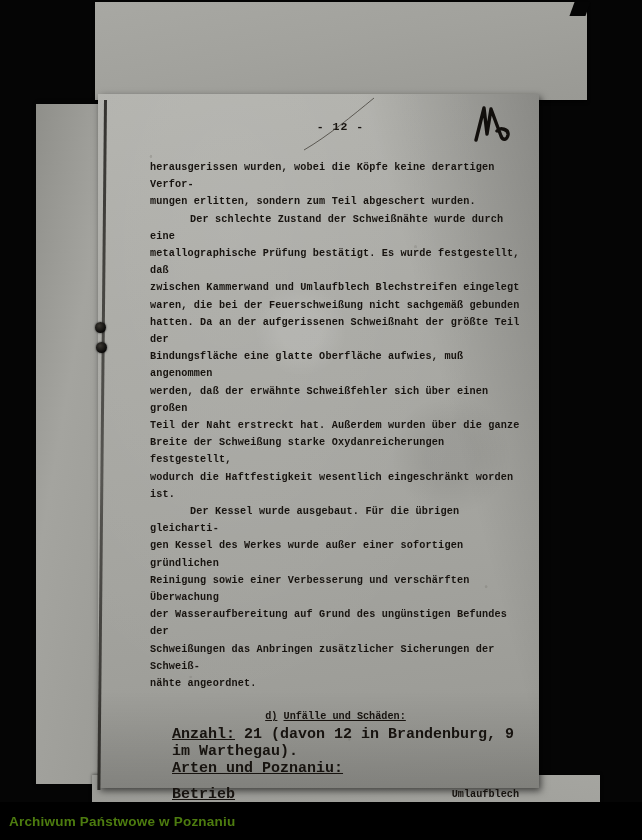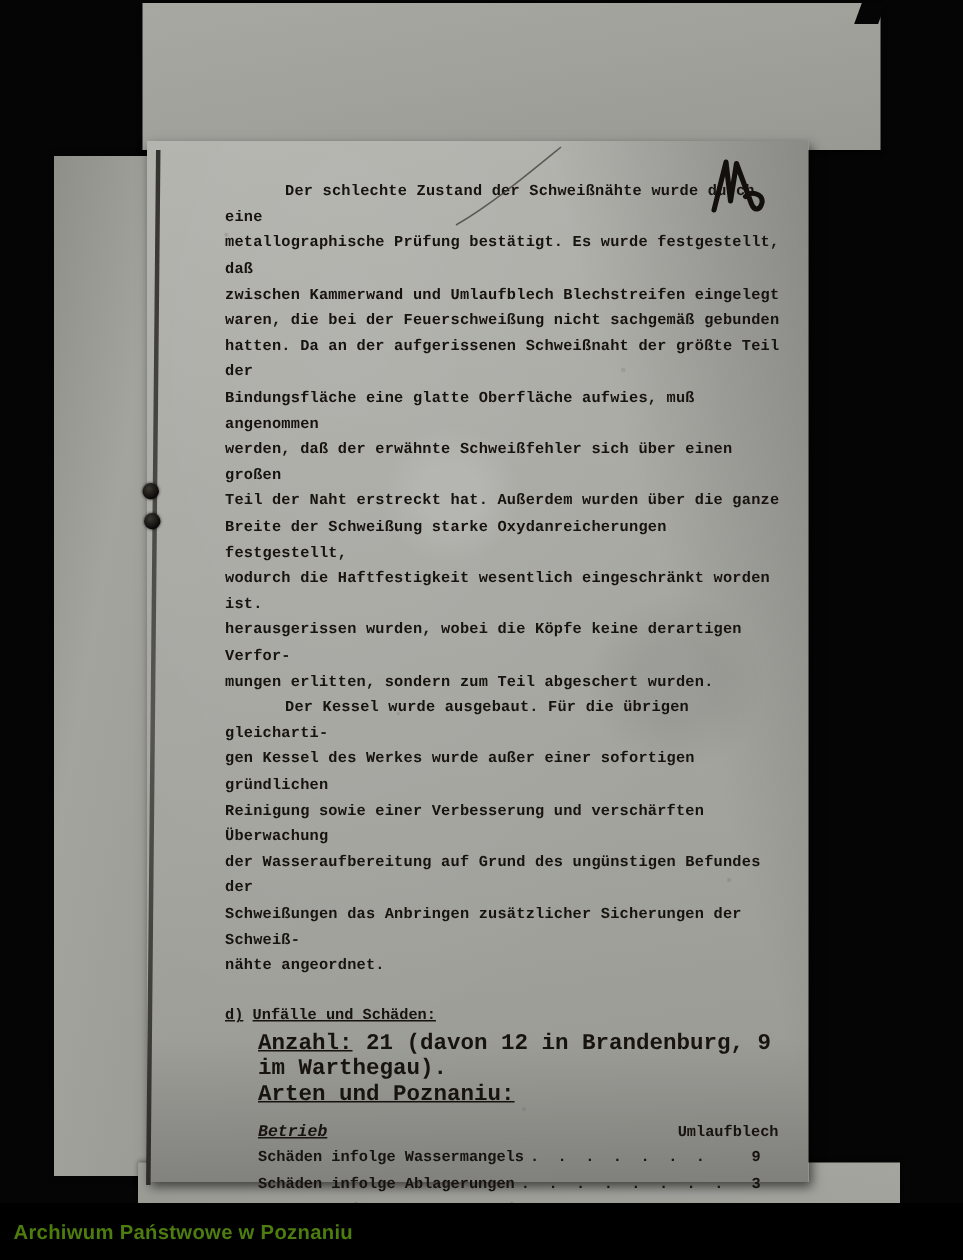--- a/index.html
+++ b/index.html
@@ -121,37 +121,37 @@
     white-space: pre-wrap;
   }
   .para + .para { margin-top: 0; }
   .indent { text-indent: 40px; }
 
   .sec-head {
     font-size: 10.2px;
     font-weight: bold;
     line-height: 17.2px;
     margin: 16px 0 0 0;
+    text-align: center;
   }
   .u { text-decoration: underline; }
 
   .subline {
     font-size: 15px;
     font-weight: bold;
     line-height: 17.2px;
     margin-left: 22px;
   }
 
   .group { margin: 9px 0 0 22px; }
   .group-head {
-    font-size: 11px;
+    font-size: 15px;
     font-weight: bold;
     line-height: 17.2px;
     text-decoration: underline;
-    font-style: italic;
   }
   .row {
     display: flex;
     align-items: baseline;
     font-size: 10.2px;
     font-weight: bold;
     line-height: 17.2px;
   }
   .row .lbl { white-space: pre; }
   .row .dots {
@@ -217,33 +217,34 @@
 
 <div id="scan">
 
   <div class="sheet" id="sheet-top-strip"></div>
   <div class="sheet" id="sheet-left-tab"></div>
   <div class="sheet" id="sheet-bottom-strip"></div>
 
   <div id="page">
     <div class="content">
 
-
+      <div class="pagenum">- 12 -</div>
+
+      <p class="para">herausgerissen wurden, wobei die Köpfe keine derartigen Verfor-
+mungen erlitten, sondern zum Teil abgeschert wurden.</p>
       <p class="para indent">Der schlechte Zustand der Schweißnähte wurde durch eine
 metallographische Prüfung bestätigt. Es wurde festgestellt, daß
 zwischen Kammerwand und Umlaufblech Blechstreifen eingelegt
 waren, die bei der Feuerschweißung nicht sachgemäß gebunden
 hatten. Da an der aufgerissenen Schweißnaht der größte Teil der
 Bindungsfläche eine glatte Oberfläche aufwies, muß angenommen
 werden, daß der erwähnte Schweißfehler sich über einen großen
 Teil der Naht erstreckt hat. Außerdem wurden über die ganze
 Breite der Schweißung starke Oxydanreicherungen festgestellt,
 wodurch die Haftfestigkeit wesentlich eingeschränkt worden ist.</p>
-      <p class="para">herausgerissen wurden, wobei die Köpfe keine derartigen Verfor-
-mungen erlitten, sondern zum Teil abgeschert wurden.</p>
       <p class="para indent">Der Kessel wurde ausgebaut. Für die übrigen gleicharti-
 gen Kessel des Werkes wurde außer einer sofortigen gründlichen
 Reinigung sowie einer Verbesserung und verschärften Überwachung
 der Wasseraufbereitung auf Grund des ungünstigen Befundes der
 Schweißungen das Anbringen zusätzlicher Sicherungen der Schweiß-
 nähte angeordnet.</p>
 
       <div class="sec-head">
         <span class="u">d)</span>
         <span class="u">Unfälle und Schäden:</span>

